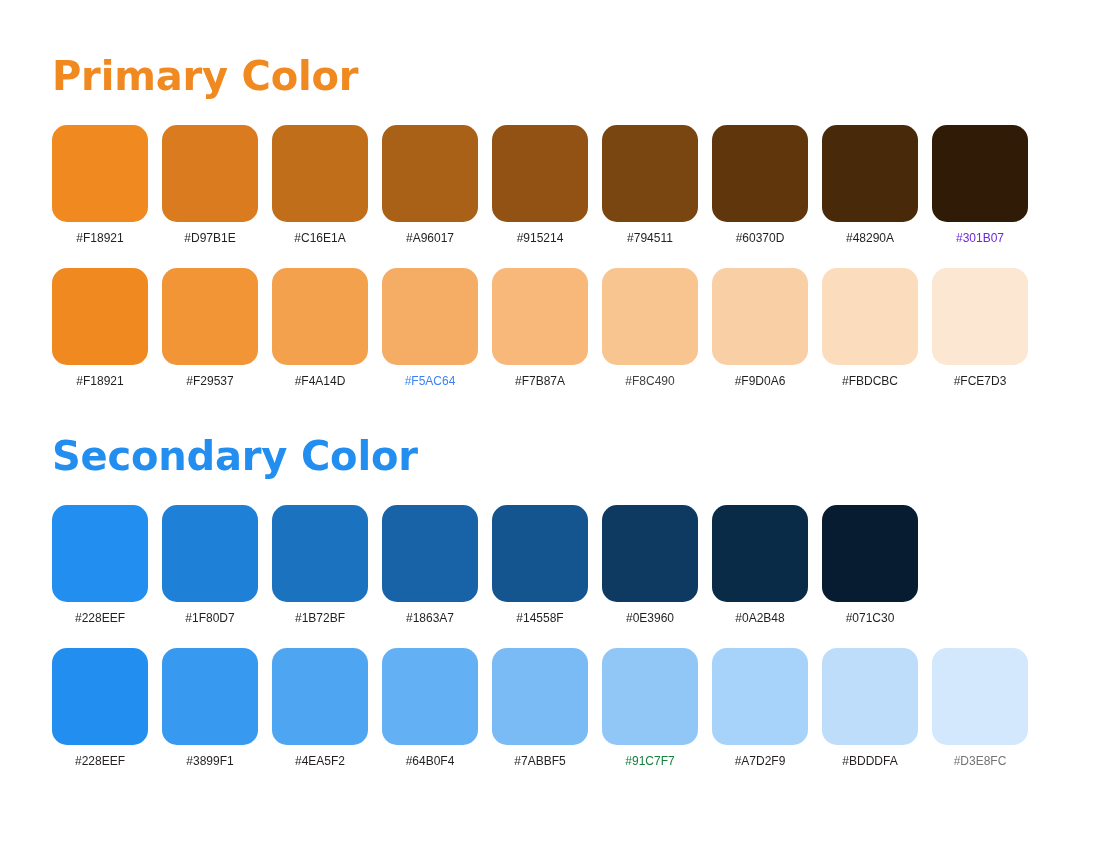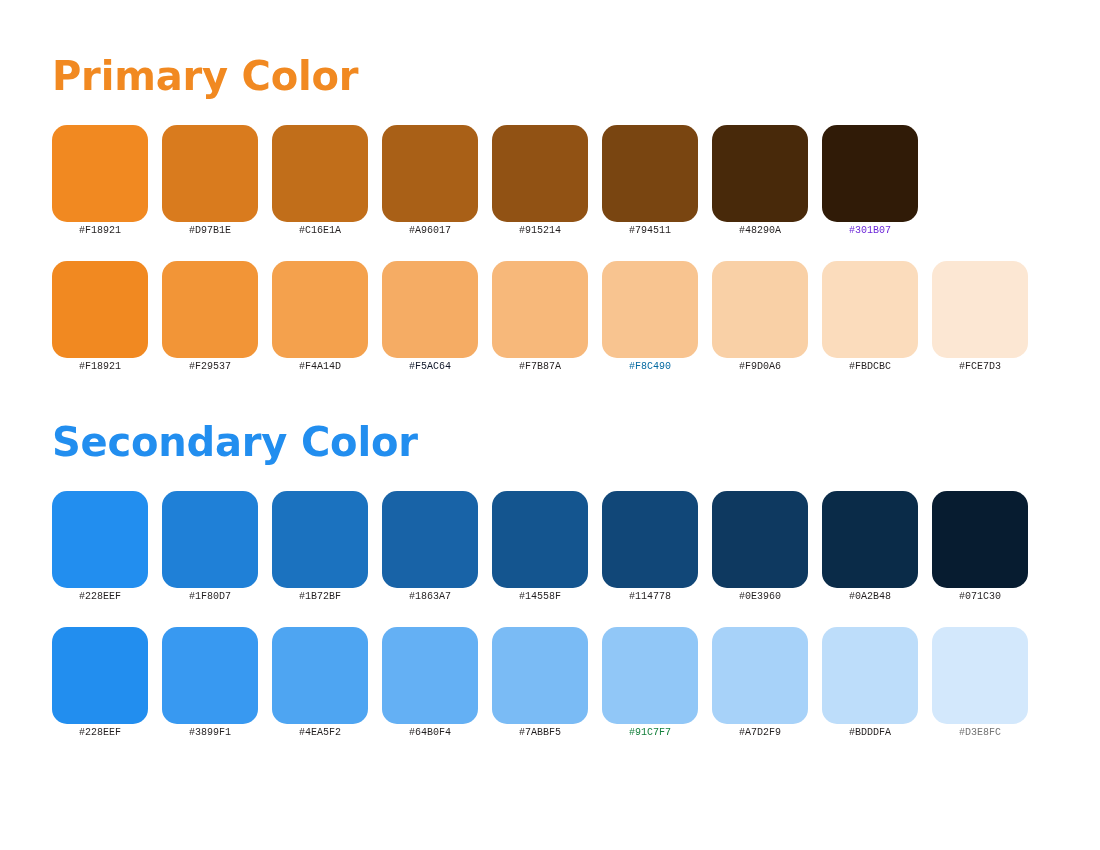--- a/index.html
+++ b/index.html
@@ -63,26 +63,27 @@
   .swatch-cell:last-child { margin-right: 0; }
 
   .swatch-chip {
     width: 96px;
     height: 97px;
     border-radius: 15px;
     display: block;
   }
 
   .swatch-label {
-    font-size: 10px;
+    margin-top: 7px;
+    font-size: 12px;
     line-height: 18px;
     color: #231f20;
     text-align: center;
     white-space: nowrap;
-    font-family: Liberation Mono, monospace;
+    font-family: Liberation Sans, sans-serif;
   }
 </style>
 </head>
 <body style="background-color: rgb(255, 255, 255);">
 
 <div class="palette-page">
 
   <div class="section section-primary">
     <h1 class="section-heading primary-heading" style="color: rgb(241, 137, 33);">Primary Color</h1>
 
@@ -105,20 +106,24 @@
       </div>
       <div class="swatch-cell">
         <span class="swatch-chip" style="background-color: rgb(145, 82, 20);"></span>
         <span class="swatch-label" style="color: rgb(35, 31, 32);">#915214</span>
       </div>
       <div class="swatch-cell">
         <span class="swatch-chip" style="background-color: rgb(121, 69, 17);"></span>
         <span class="swatch-label" style="color: rgb(35, 31, 32);">#794511</span>
       </div>
       <div class="swatch-cell">
+        <span class="swatch-chip" style="background-color: rgb(96, 55, 13);"></span>
+        <span class="swatch-label" style="color: rgb(35, 31, 32);">#60370D</span>
+      </div>
+      <div class="swatch-cell">
         <span class="swatch-chip" style="background-color: rgb(72, 41, 10);"></span>
         <span class="swatch-label" style="color: rgb(35, 31, 32);">#48290A</span>
       </div>
       <div class="swatch-cell">
         <span class="swatch-chip" style="background-color: rgb(48, 27, 7);"></span>
         <span class="swatch-label" style="color: #6d28d9;">#301B07</span>
       </div>
     </div>
 
     <div class="ramp-row">
@@ -129,29 +134,29 @@
       <div class="swatch-cell">
         <span class="swatch-chip" style="background-color: rgb(242, 149, 55);"></span>
         <span class="swatch-label" style="color: rgb(35, 31, 32);">#F29537</span>
       </div>
       <div class="swatch-cell">
         <span class="swatch-chip" style="background-color: rgb(244, 161, 77);"></span>
         <span class="swatch-label" style="color: rgb(35, 31, 32);">#F4A14D</span>
       </div>
       <div class="swatch-cell">
         <span class="swatch-chip" style="background-color: rgb(245, 172, 100);"></span>
-        <span class="swatch-label" style="color: #0f172a;">#F5AC64</span>
+        <span class="swatch-label" style="color: #3b82f6;">#F5AC64</span>
       </div>
       <div class="swatch-cell">
         <span class="swatch-chip" style="background-color: rgb(247, 184, 122);"></span>
         <span class="swatch-label" style="color: rgb(35, 31, 32);">#F7B87A</span>
       </div>
       <div class="swatch-cell">
         <span class="swatch-chip" style="background-color: rgb(248, 196, 144);"></span>
-        <span class="swatch-label" style="color: #0369a1;">#F8C490</span>
+        <span class="swatch-label" style="color: #404040;">#F8C490</span>
       </div>
       <div class="swatch-cell">
         <span class="swatch-chip" style="background-color: rgb(249, 208, 166);"></span>
         <span class="swatch-label" style="color: rgb(35, 31, 32);">#F9D0A6</span>
       </div>
       <div class="swatch-cell">
         <span class="swatch-chip" style="background-color: rgb(251, 220, 188);"></span>
         <span class="swatch-label" style="color: rgb(35, 31, 32);">#FBDCBC</span>
       </div>
       <div class="swatch-cell">
@@ -179,24 +184,20 @@
       </div>
       <div class="swatch-cell">
         <span class="swatch-chip" style="background-color: rgb(24, 99, 167);"></span>
         <span class="swatch-label" style="color: rgb(35, 31, 32);">#1863A7</span>
       </div>
       <div class="swatch-cell">
         <span class="swatch-chip" style="background-color: rgb(20, 85, 143);"></span>
         <span class="swatch-label" style="color: rgb(35, 31, 32);">#14558F</span>
       </div>
       <div class="swatch-cell">
-        <span class="swatch-chip" style="background-color: rgb(17, 71, 120);"></span>
-        <span class="swatch-label" style="color: rgb(35, 31, 32);">#114778</span>
-      </div>
-      <div class="swatch-cell">
         <span class="swatch-chip" style="background-color: rgb(14, 57, 96);"></span>
         <span class="swatch-label" style="color: rgb(35, 31, 32);">#0E3960</span>
       </div>
       <div class="swatch-cell">
         <span class="swatch-chip" style="background-color: rgb(10, 43, 72);"></span>
         <span class="swatch-label" style="color: rgb(35, 31, 32);">#0A2B48</span>
       </div>
       <div class="swatch-cell">
         <span class="swatch-chip" style="background-color: rgb(7, 28, 48);"></span>
         <span class="swatch-label" style="color: rgb(35, 31, 32);">#071C30</span>

